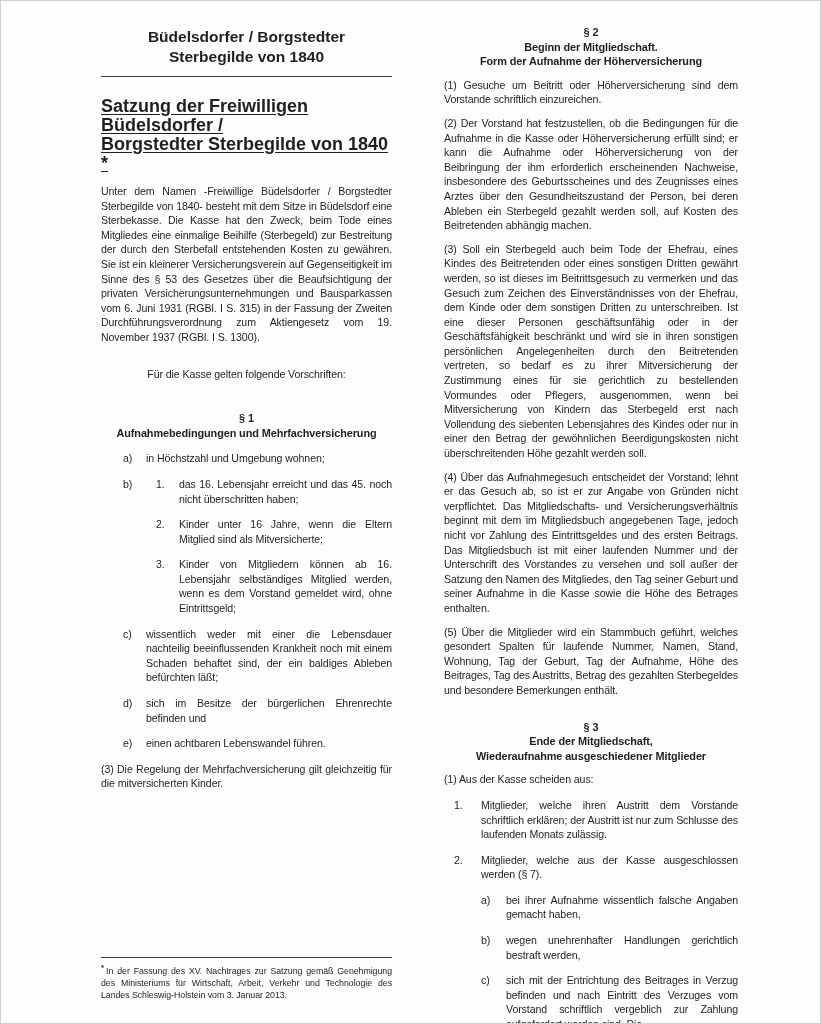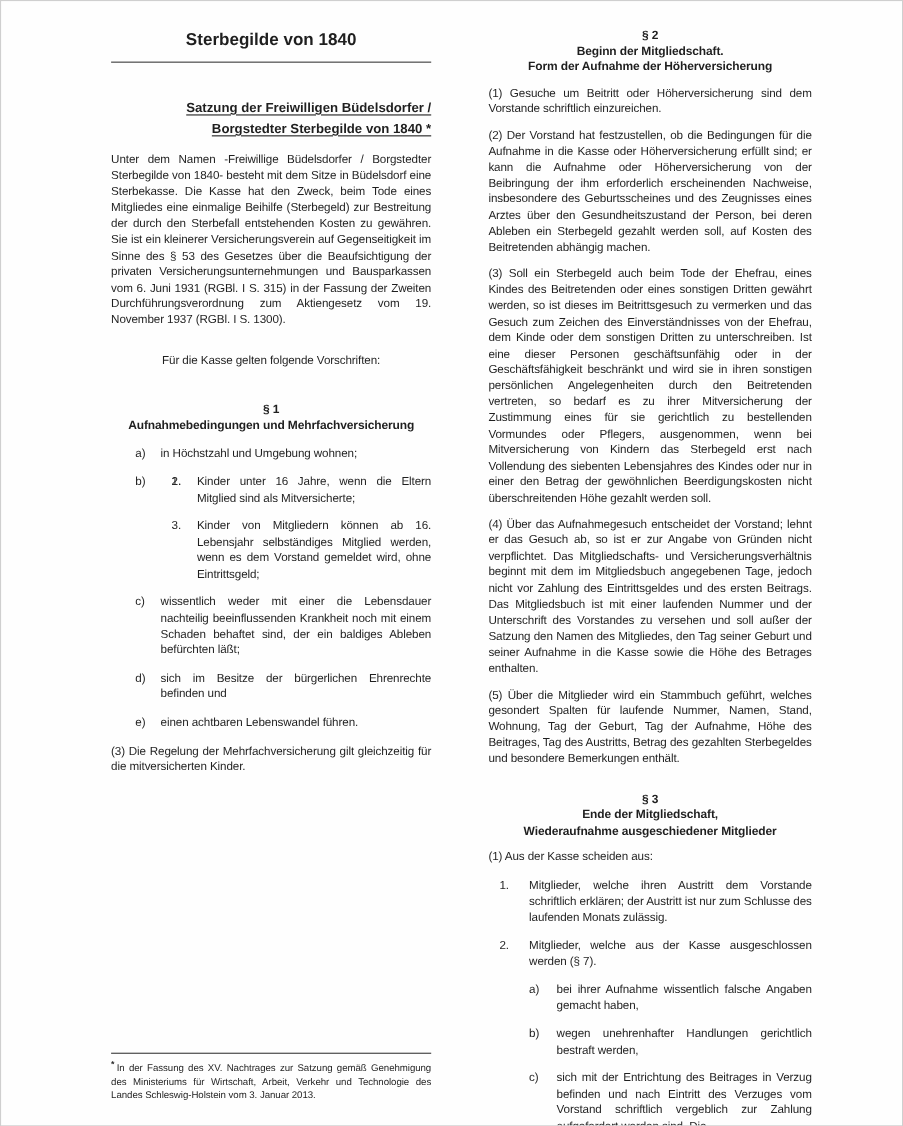--- a/index.html
+++ b/index.html
@@ -24,23 +24,23 @@
   .header-title {
     margin-top:26px;
     font-size:15.5px; line-height:20px; font-weight:bold;
     text-align:center; letter-spacing:0;
   }
   .header-divider {
     margin-top:9px; height:0;
     border-top:1.2px solid #3a3a3a;
   }
   .doc-title {
-    margin-top:32px;
-    font-size:12px; line-height:19px; font-weight:bold;
-    text-align:right; text-decoration:underline;
+    margin-top:20px;
+    font-size:18px; line-height:19px; font-weight:bold;
+    text-align:left; text-decoration:underline;
     text-underline-offset:2px;
   }
   .sub-heading {
     margin-top:28px;
     font-size:11.2px; line-height:15px; font-weight:bold;
     text-decoration:underline; text-underline-offset:2px;
   }
   .intro { margin-top:11px; }
   .vorschriften { margin-top:22px; text-align:center; }
   .section-heading {
@@ -72,20 +72,21 @@
   .fn-star { font-weight:bold; vertical-align:super; font-size:8px; padding-right:2px; }
 </style>
 </head>
 <body>
 
 <div class="page">
 
   <div class="col col-left">
 
     <div class="header-title">
+      <div>Büdelsdorfer / Borgstedter</div>
       <div>Sterbegilde von 1840</div>
     </div>
 
     <div class="header-divider"></div>
 
     <div class="doc-title">
       <div>Satzung der Freiwilligen Büdelsdorfer /</div>
       <div>Borgstedter Sterbegilde von 1840 *</div>
     </div>
 
@@ -101,20 +102,21 @@
 
 
     <div class="li l1">
       <span class="lbl txt">a)</span>
       <span class="txt">in Höchstzahl und Umgebung wohnen;</span>
     </div>
 
     <div class="li l2">
       <span class="lbl txt" style="left:22px">b)</span>
       <span class="lbl txt">1.</span>
+      <span class="txt">das 16. Lebensjahr erreicht und das 45. noch nicht überschritten haben;</span>
     </div>
 
     <div class="li l2">
       <span class="lbl txt">2.</span>
       <span class="txt">Kinder unter 16 Jahre, wenn die Eltern Mitglied sind als Mitversicherte;</span>
     </div>
 
     <div class="li l2">
       <span class="lbl txt">3.</span>
       <span class="txt">Kinder von Mitgliedern können ab 16. Lebensjahr selbständiges Mitglied werden, wenn es dem Vorstand gemeldet wird, ohne Eintrittsgeld;</span>

